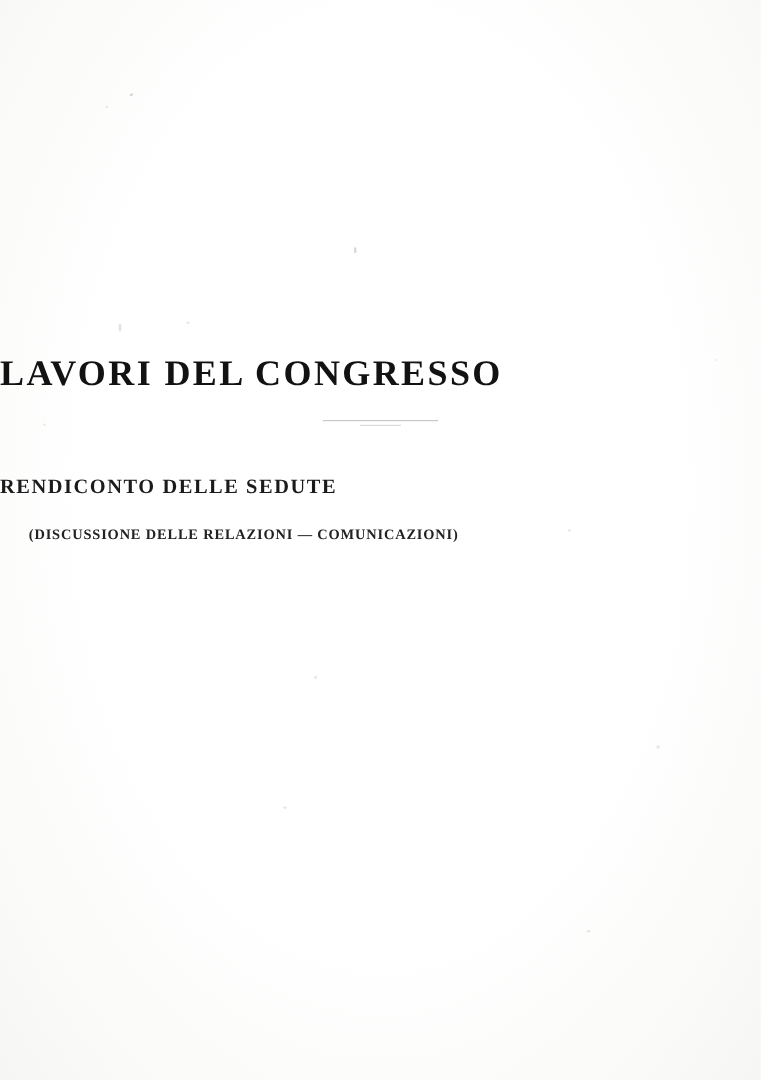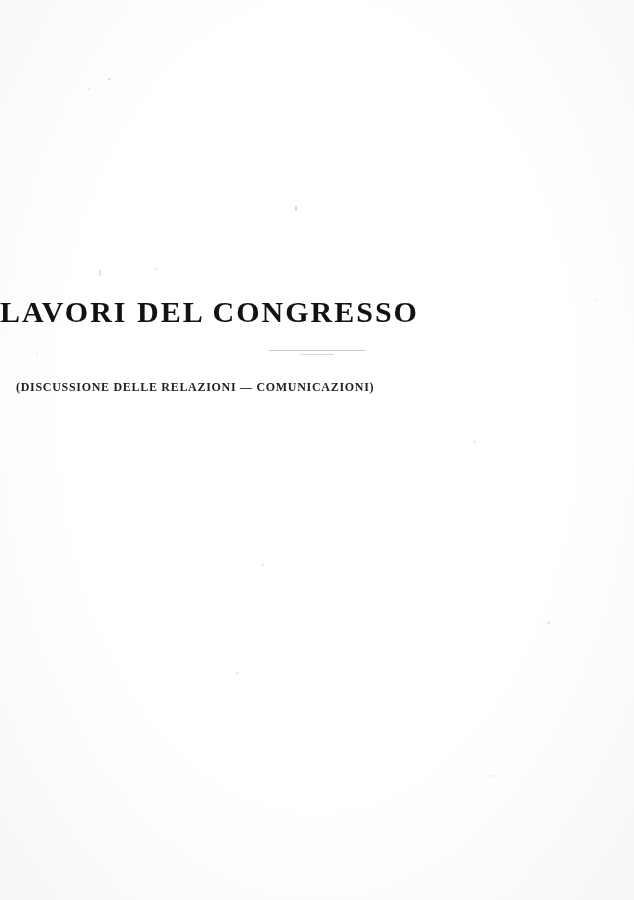--- a/index.html
+++ b/index.html
@@ -73,26 +73,27 @@
   .subtitle {
     margin: 0;
     margin-top: 38px;
     font-size: 17px;
     letter-spacing: 1.3px;
     font-weight: 600;
     color: #1b1b1b;
   }
 
   .parenthetical {
-    margin: 16px;
+    margin: 0;
     margin-top: 22px;
     font-size: 12px;
     letter-spacing: 0.7px;
     font-weight: 600;
     color: #222222;
+    padding-left: 24px;
   }
 
   
   .speck {
     position: absolute;
     background: #b9b4ab;
     border-radius: 50%;
     pointer-events: none;
   }
   .speck.s1 { left: 108px; top: 78px;  width: 3px; height: 2px; opacity: .55; transform: rotate(-30deg); }
@@ -115,20 +116,21 @@
   <div class="paper-tone"></div>
 
   <div class="title-block">
     <h1 class="main-title">LAVORI DEL CONGRESSO</h1>
 
     <div class="rule-wrap">
       <div class="rule"></div>
       <div class="rule short"></div>
     </div>
 
+    <h2 class="subtitle">RENDICONTO DELLE SEDUTE</h2>
 
     <p class="parenthetical">(DISCUSSIONE DELLE RELAZIONI — COMUNICAZIONI)</p>
   </div>
 
   <span class="speck s1"></span>
   <span class="speck s2"></span>
   <span class="speck s3"></span>
   <span class="speck s4"></span>
   <span class="speck s5"></span>
   <span class="speck s6"></span>

